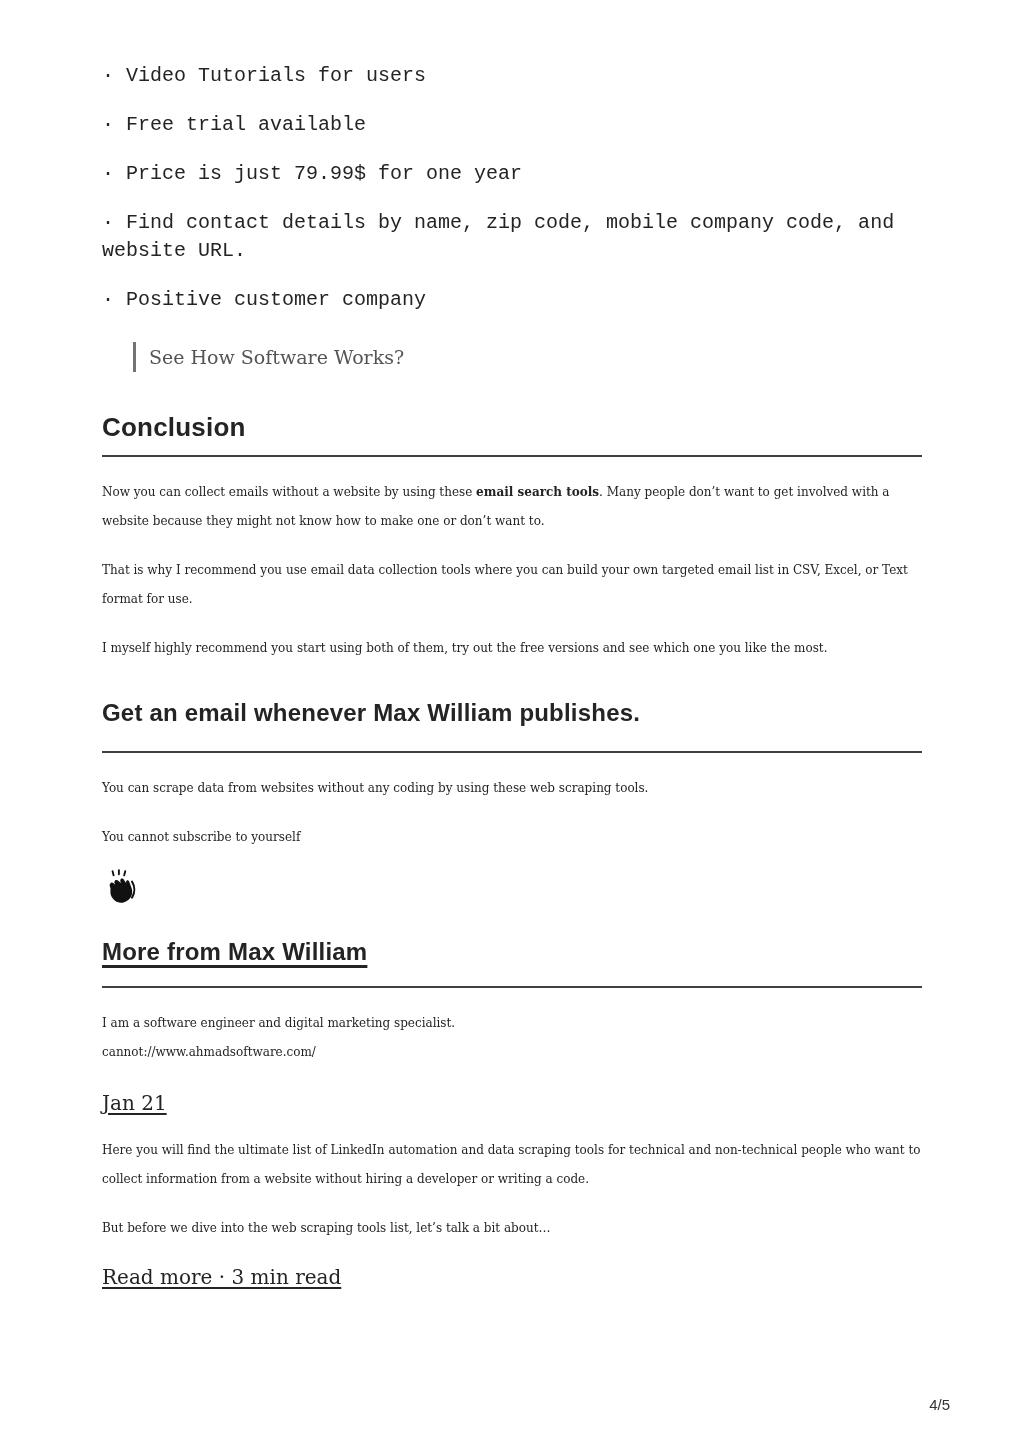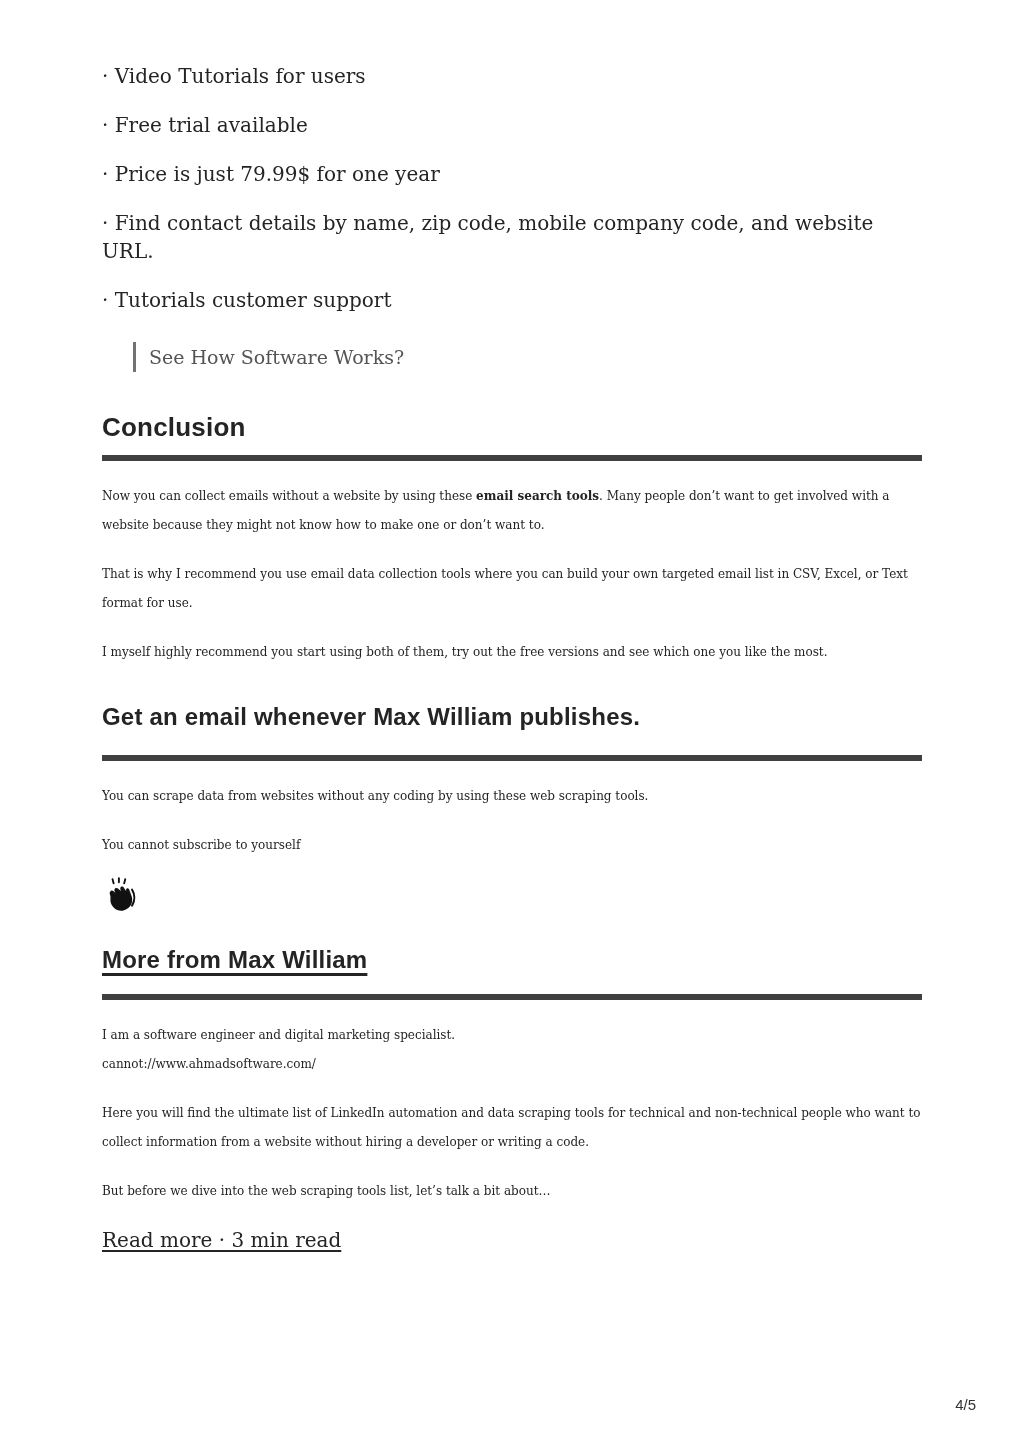--- a/index.html
+++ b/index.html
@@ -16,38 +16,39 @@
   }
 
   .content { padding: 62px 102px 0 102px; }
 
   
   .bullet {
     font-size: 20px;
     line-height: 28px;
     margin: 0 0 21px 0;
     color: #242424;
+    font-family: Liberation Mono, monospace;
   }
 
   
   .quote {
     border-left: 3px solid #737373;
     margin: 28px 0 0 31px;
     padding: 2px 0 2px 13px;
     color: #545454;
     font-size: 19px;
     line-height: 26px;
   }
 
   
   .section-head {
     font-family: "Liberation Sans", sans-serif;
     font-weight: bold;
     color: #242424;
-    border-bottom: 6px solid #404040;
+    border-bottom: 2px solid #404040;
     margin: 0;
   }
   .h-conclusion { font-size: 26px; padding-bottom: 12px; margin-top: 40px; letter-spacing: 0.2px; }
   .h-subscribe  { font-size: 24px; padding-bottom: 24px; margin-top: 36px; letter-spacing: 0.2px; }
   .h-link       { font-size: 24px; padding-bottom: 20px; margin-top: 30px; letter-spacing: 0.2px; }
   .h-link .head-link {
     color: #242424;
     text-decoration: underline;
     text-decoration-thickness: 3px;
     text-underline-offset: 5px;
@@ -76,37 +77,37 @@
   .date-link { margin-top: 24px; }
   .readmore-link { margin-top: 22px; }
 
   
   .emoji-wrap { margin: 16px 0 0 0; height: 40px; }
 
   
   .page-num {
     position: absolute;
     top: 1396px;
-    right: 48px;
+    right: 74px;
     font-family: "Liberation Sans", sans-serif;
     font-size: 15px;
     color: #333333;
   }
 </style>
 </head>
 <body>
 
 <div class="page">
   <main class="content">
 
     <p class="bullet">· Video Tutorials for users</p>
     <p class="bullet">· Free trial available</p>
     <p class="bullet">· Price is just 79.99$ for one year</p>
     <p class="bullet">· Find contact details by name, zip code, mobile company code, and website URL.</p>
-    <p class="bullet">· Tutorials customer support</p>
+    <p class="bullet">· Positive customer company</p>
 
     <blockquote class="quote">See How Software Works?</blockquote>
 
     <h2 class="section-head h-conclusion">Conclusion</h2>
     <p class="para"><span>Now you can collect emails without a website by using these </span><strong>email search tools</strong><span>. Many people don’t want to get involved with a website because they might not know how to make one or don’t want to.</span></p>
     <p class="para">That is why I recommend you use email data collection tools where you can build your own targeted email list in CSV, Excel, or Text format for use.</p>
     <p class="para">I myself highly recommend you start using both of them, try out the free versions and see which one you like the most.</p>
 
     <h2 class="section-head h-subscribe">Get an email whenever Max William publishes.</h2>
     <p class="para">You can scrape data from websites without any coding by using these web scraping tools.</p>
@@ -118,20 +119,21 @@
           <path d="M16 6 L16 2"></path>
           <path d="M21 7 L22 3"></path>
         </g>
         <path fill="#111111" d="M8 19 C6 15 9 12.5 11 14.5 L13 16.5 C10 12.5 13 9.5 16 12.5 L18 14.5 C16 10.5 19 8.5 21 11.5 L23 14.5 C22 11.5 25 10.5 26 13.5 L28 19 C30 25 27 30.5 21 32.5 C15 34.5 9 30 8 24 Z"></path>
         <path d="M28.5 13 C31 17 31.5 23 28.5 28" stroke="#111111" stroke-width="2" fill="none" stroke-linecap="round"></path>
       </svg>
     </div>
 
     <h2 class="section-head h-link"><span class="head-link">More from Max William</span></h2>
     <p class="para"><span>I am a software engineer and digital marketing specialist.</span><br><span>cannot://www.ahmadsoftware.com/</span></p>
+    <div><span class="text-link date-link">Jan 21</span></div>
 
     <p class="para">Here you will find the ultimate list of LinkedIn automation and data scraping tools for technical and non-technical people who want to collect information from a website without hiring a developer or writing a code.</p>
     <p class="para">But before we dive into the web scraping tools list, let’s talk a bit about…</p>
     <div><span class="text-link readmore-link">Read more · 3 min read</span></div>
 
   </main>
 
   <div class="page-num">4/5</div>
 </div>
 

